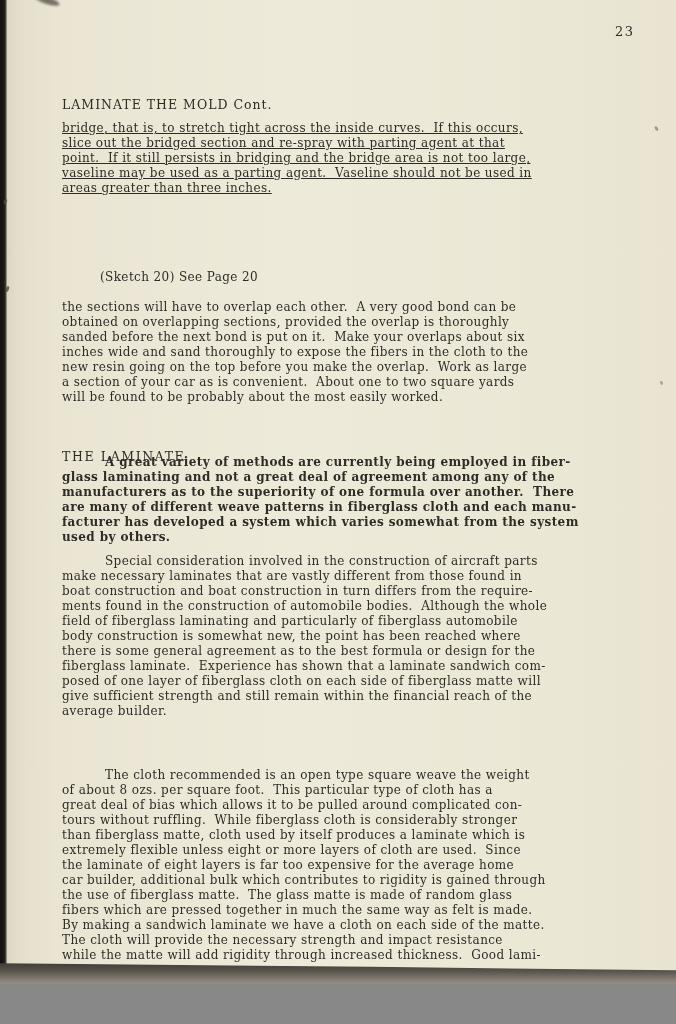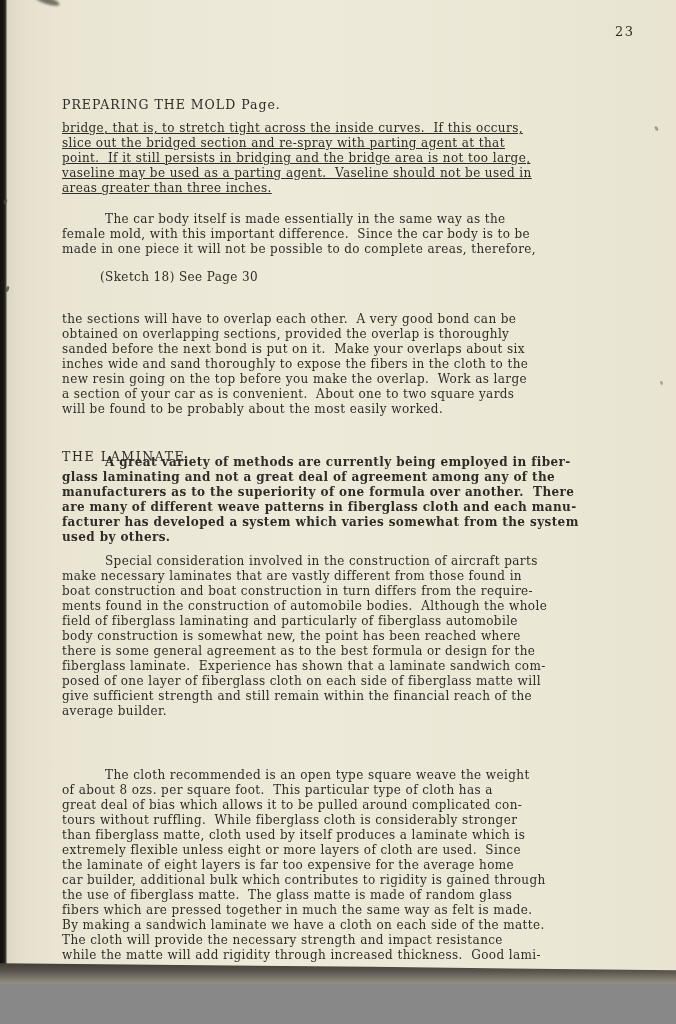--- a/index.html
+++ b/index.html
@@ -40,53 +40,50 @@
     position: absolute; left: 62px; width: 560px;
     font-size: 12px; line-height: 15px; letter-spacing: 0.4px;
     white-space: pre;
   }
   .indent { text-indent: 43px; }
   .pagenum  { position: absolute; left: 615px; top: 24px; font-size: 13px; letter-spacing: 1.5px; }
   .heading  { top: 97px;  font-size: 12.5px; letter-spacing: 1px; }
   .p1       { top: 121px; text-decoration: underline; }
   .p2       { top: 212px; }
   .sketch   { top: 270px; left: 100px; }
-  .p3       { top: 312px; }
+  .p3       { top: 300px; }
   .subhead  { top: 449px; width: 553px; text-align: left; font-size: 12.5px; letter-spacing: 1.6px; }
   .p4       { top: 455px; font-weight: bold; }
   .p5       { top: 554px; }
   .p6       { top: 768px; }
 </style>
 </head>
 <body>
 
 <div class="scan">
   <div class="edge-left"></div>
   <div class="edge-bottom"></div>
   <div class="corner-streak"></div>
   <div class="speck s1"></div>
   <div class="speck s2"></div>
   <div class="speck s3"></div>
   <div class="speck s4"></div>
 
   <div class="pagenum">23</div>
 
-  <div class="block heading">PREPARING THE MOLD Page.</div>
+  <div class="block heading">LAMINATE THE MOLD Cont.</div>
 
   <div class="block p1">bridge, that is, to stretch tight across the inside curves.  If this occurs,
 slice out the bridged section and re-spray with parting agent at that
 point.  If it still persists in bridging and the bridge area is not too large,
 vaseline may be used as a parting agent.  Vaseline should not be used in
 areas greater than three inches.</div>
 
-  <div class="block p2 indent">The car body itself is made essentially in the same way as the
-female mold, with this important difference.  Since the car body is to be
-made in one piece it will not be possible to do complete areas, therefore,</div>
 
-  <div class="block sketch">(Sketch 18) See Page 30</div>
+  <div class="block sketch">(Sketch 20) See Page 20</div>
 
   <div class="block p3">the sections will have to overlap each other.  A very good bond can be
 obtained on overlapping sections, provided the overlap is thoroughly
 sanded before the next bond is put on it.  Make your overlaps about six
 inches wide and sand thoroughly to expose the fibers in the cloth to the
 new resin going on the top before you make the overlap.  Work as large
 a section of your car as is convenient.  About one to two square yards
 will be found to be probably about the most easily worked.</div>
 
   <div class="block subhead">THE LAMINATE</div>

